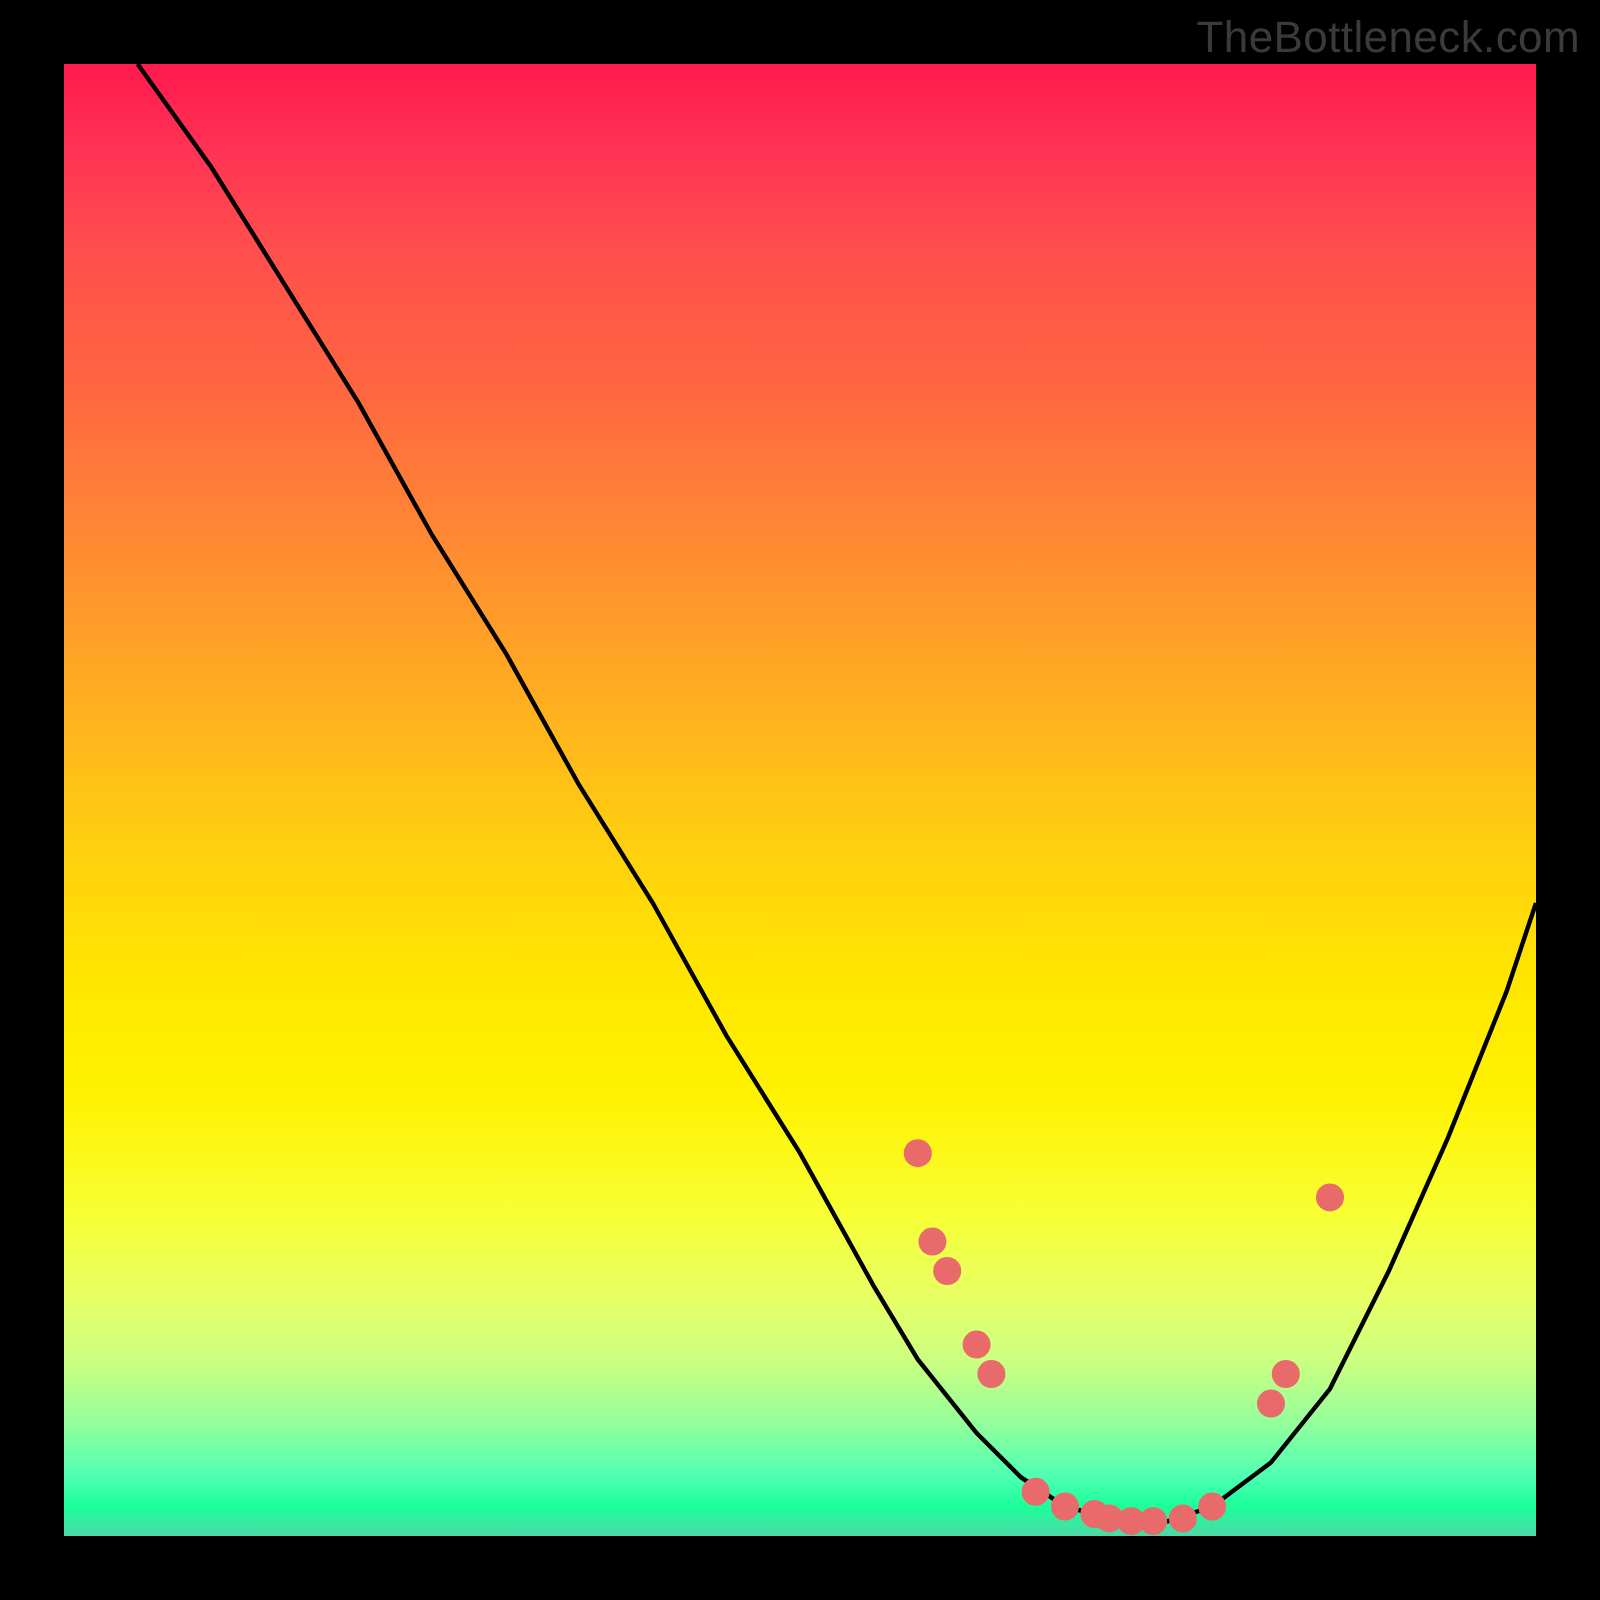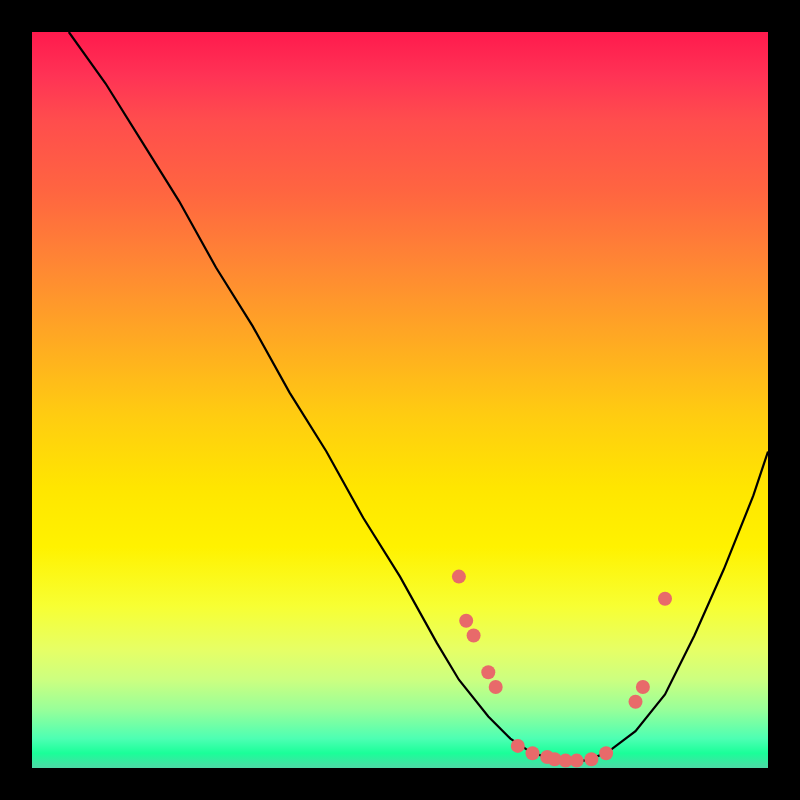--- a/index.html
+++ b/index.html
@@ -39,20 +39,21 @@
     font-weight: 500;
     letter-spacing: 0.2px;
   }
   svg.curve { position: absolute; left: 0; top: 0; width: 736px; height: 736px; }
   .pt { fill: #e86a6a; }
 </style>
 </head>
 <body>
 
 <div class="frame">
+  <div class="watermark">TheBottleneck.com</div>
   <div class="plot-area">
     <svg class="curve" viewBox="0 0 736 736">
       <path id="curve-path" stroke="#000" stroke-width="2.2" fill="none" d="M36.8 0.0 L73.6 51.5 L110.4 110.4 L147.2 169.3 L184.0 235.5 L220.8 294.4 L257.6 360.6 L294.4 419.5 L331.2 485.8 L368.0 544.6 L404.8 610.9 L426.9 647.7 L456.3 684.5 L478.4 706.6 L500.5 721.3 L529.9 728.6 L552.0 728.6 L574.1 721.3 L603.5 699.2 L633.0 662.4 L662.4 603.5 L691.8 537.3 L721.3 463.7 L736.0 419.5"></path>
       <g id="points">
           <circle cx="426.9" cy="544.6" r="7" class="pt"></circle>
           <circle cx="434.2" cy="588.8" r="7" class="pt"></circle>
           <circle cx="441.6" cy="603.5" r="7" class="pt"></circle>
           <circle cx="456.3" cy="640.3" r="7" class="pt"></circle>
           <circle cx="463.7" cy="655.0" r="7" class="pt"></circle>
           <circle cx="485.8" cy="713.9" r="7" class="pt"></circle>

